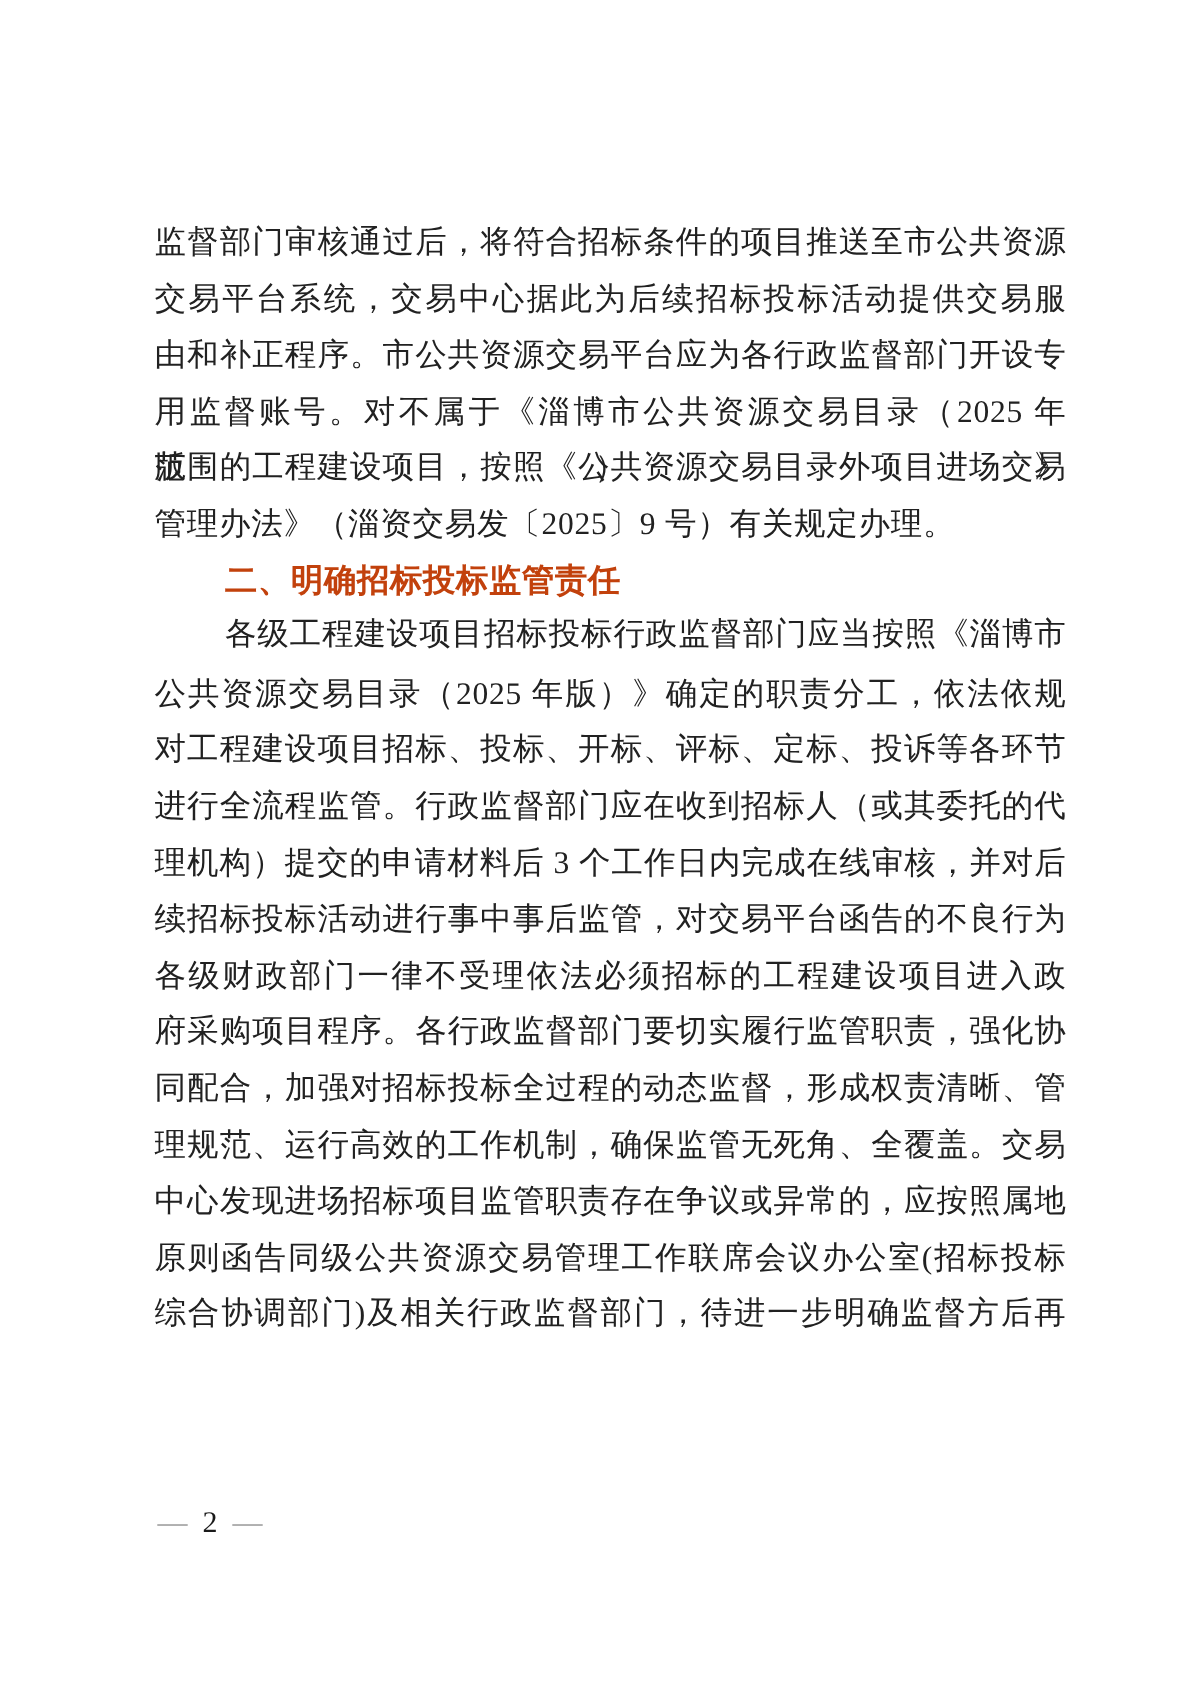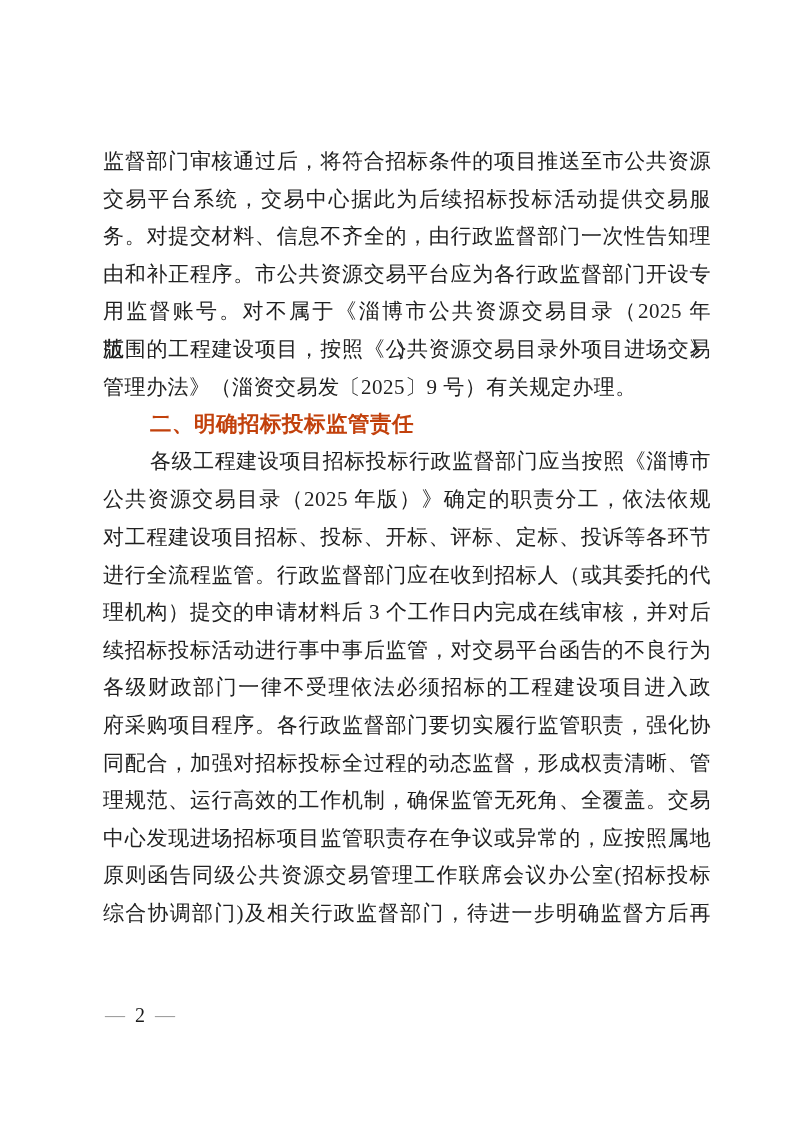--- a/index.html
+++ b/index.html
@@ -68,21 +68,20 @@
 </head>
 <body>
 
 <div class="page">
 
   <div class="textblock">
 
     <div>
       <div class="line just">监督部门审核通过后，将符合招标条件的项目推送至市公共资源</div>
       <div class="line just">交易平台系统，交易中心据此为后续招标投标活动提供交易服</div>
-      <div class="line just">务。对提交材料、信息不齐全的，由行政监督部门一次性告知理</div>
       <div class="line just">由和补正程序。市公共资源交易平台应为各行政监督部门开设专</div>
       <div class="line just">用监督账号。对不属于《淄博市公共资源交易目录（2025 年版）》</div>
       <div class="line just">范围的工程建设项目，按照《公共资源交易目录外项目进场交易</div>
       <div class="line para-end">管理办法》（淄资交易发〔2025〕9 号）有关规定办理。</div>
     </div>
 
     <div class="line heading">二、明确招标投标监管责任</div>
 
     <div>
       <div class="line just indent">各级工程建设项目招标投标行政监督部门应当按照《淄博市</div>

